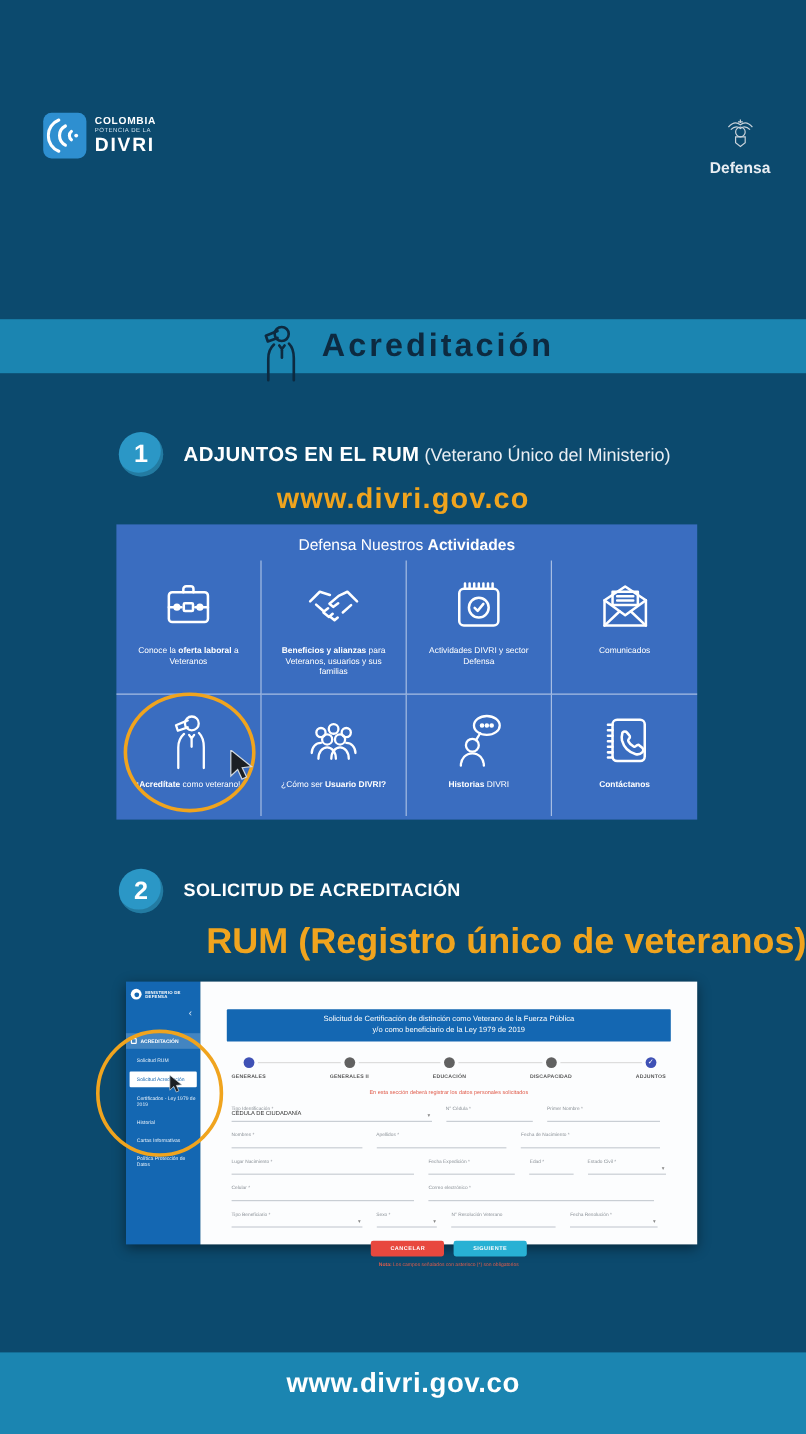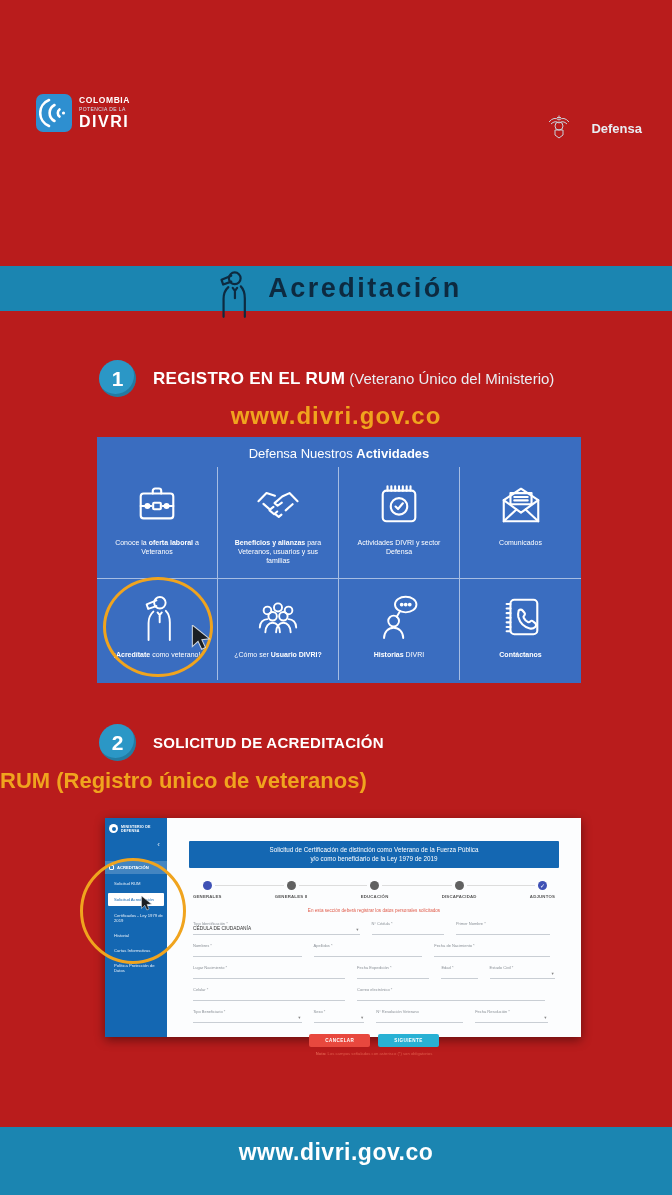--- a/index.html
+++ b/index.html
@@ -1,32 +1,32 @@
 <!DOCTYPE html>
 <html><head>
 <meta charset="utf-8">
 <style>
   * { margin:0; padding:0; box-sizing:border-box; }
   html,body { background:#08141f; }
   .poster {
     position:relative; width:672px; height:1195px; margin:0 auto;
-    background:#b91c1c; overflow:hidden;
+    background:#0c4a6e; overflow:hidden;
     font-family:"Liberation Sans", sans-serif; color:#fff;
   }
   
   .brand-row { position:absolute; top:94px; left:36px; right:30px;
     display:flex; justify-content:space-between; align-items:flex-start; }
   .co-logo { display:flex; gap:7px; align-items:center; }
   .co-badge { width:36px; height:38px; border-radius:7px; background:#2e8fd0;
     display:flex; align-items:center; justify-content:center; }
   .co-text { line-height:1; }
   .co-l1 { font-size:8.5px; font-weight:bold; letter-spacing:.6px; }
   .co-l2 { font-size:5px; letter-spacing:.4px; margin-top:2px; color:#cfe2ef; }
   .co-l3 { font-size:16px; font-weight:bold; letter-spacing:1.5px; margin-top:2px; }
-  .def-logo { display:flex; gap:20px; align-items:center; margin-top:20px; }
+  .def-logo { display:flex; gap:6px; align-items:center; margin-top:4px;flex-direction:column; }
   .def-label { font-size:13px; font-weight:bold; color:#e8edf2; }
   
   .title-block { position:absolute; top:171px; left:0; right:0;
     text-align:center; color:#f0a41e; font-size:33px; line-height:39px; letter-spacing:.5px; }
   .title-strong { font-weight:800; }
   .title-light { font-weight:400; }
   
   .banner { position:absolute; top:266px; left:0; right:0; height:45px;
     background:#1b85b1; display:flex; align-items:center; justify-content:center; gap:14px; }
   .banner-icon { position:relative; top:4px; }
@@ -34,22 +34,22 @@
   
   .step-row { position:absolute; left:99px; display:flex; align-items:center; gap:17px; }
   .step-circle { width:37px; height:37px; border-radius:50%; background:#2b97c6;
     box-shadow:inset -2px -3px 0 rgba(0,0,0,.18);
     display:flex; align-items:center; justify-content:center;
     font-size:21px; font-weight:bold; color:#fff; flex:none; }
   .step-head-strong { font-size:17px; font-weight:bold; letter-spacing:.3px; }
   .step-head-rest { font-size:15px; font-weight:400; color:#e9eef3; }
   .url-line { position:absolute; left:0; right:0; text-align:center;
     color:#f0a41e; font-weight:bold; font-size:24px; letter-spacing:1px; }
-  .rum-line { position:absolute; left:0; right:0; text-align:left;
-    color:#f0a41e; font-weight:bold; font-size:22px; }
+  .rum-line { position:absolute; left:0; right:0; text-align:right;
+    color:#f0a41e; font-weight:bold; font-size:30px; }
   
   .portal { position:absolute; left:97px; top:437px; width:484px; height:246px;
     background:#3a6dc0; padding-top:9px; }
   .portal-title { text-align:center; font-size:13px; color:#fff; }
   .portal-grid { display:grid; grid-template-columns:repeat(4,1fr);
     grid-template-rows:112px 101px; margin-top:6px; }
   .tile { display:flex; flex-direction:column; align-items:center; padding-top:13px; }
   .tile.c1,.tile.c2,.tile.c3 { border-right:1px solid rgba(255,255,255,.55); }
   .tile.r1 { border-bottom:1px solid rgba(255,255,255,.55); }
   .tile-icon { height:50px; display:flex; align-items:center; justify-content:center; }
@@ -159,21 +159,21 @@
         <path d="M12.4 11.2 l1.2 1.6 1.2-1.6"></path>
         <path d="M13.6 13.4 v3.4"></path>
       </svg>
     </span>
     <span class="banner-label">Acreditación</span>
   </div>
 
   <div class="step-row" style="top:360px;">
     <div class="step-circle">1</div>
     <div>
-      <span class="step-head-strong">REGISTRO EN EL RUM</span><span class="step-head-rest"> (Veterano Único del Ministerio)</span>
+      <span class="step-head-strong">ADJUNTOS EN EL RUM</span><span class="step-head-rest"> (Veterano Único del Ministerio)</span>
     </div>
   </div>
   <div class="url-line" style="top:402px;">www.divri.gov.co</div>
 
   <div class="portal">
     <div class="portal-title">
       <span>Defensa Nuestros </span><b>Actividades</b>
     </div>
     <div class="portal-grid">
 

